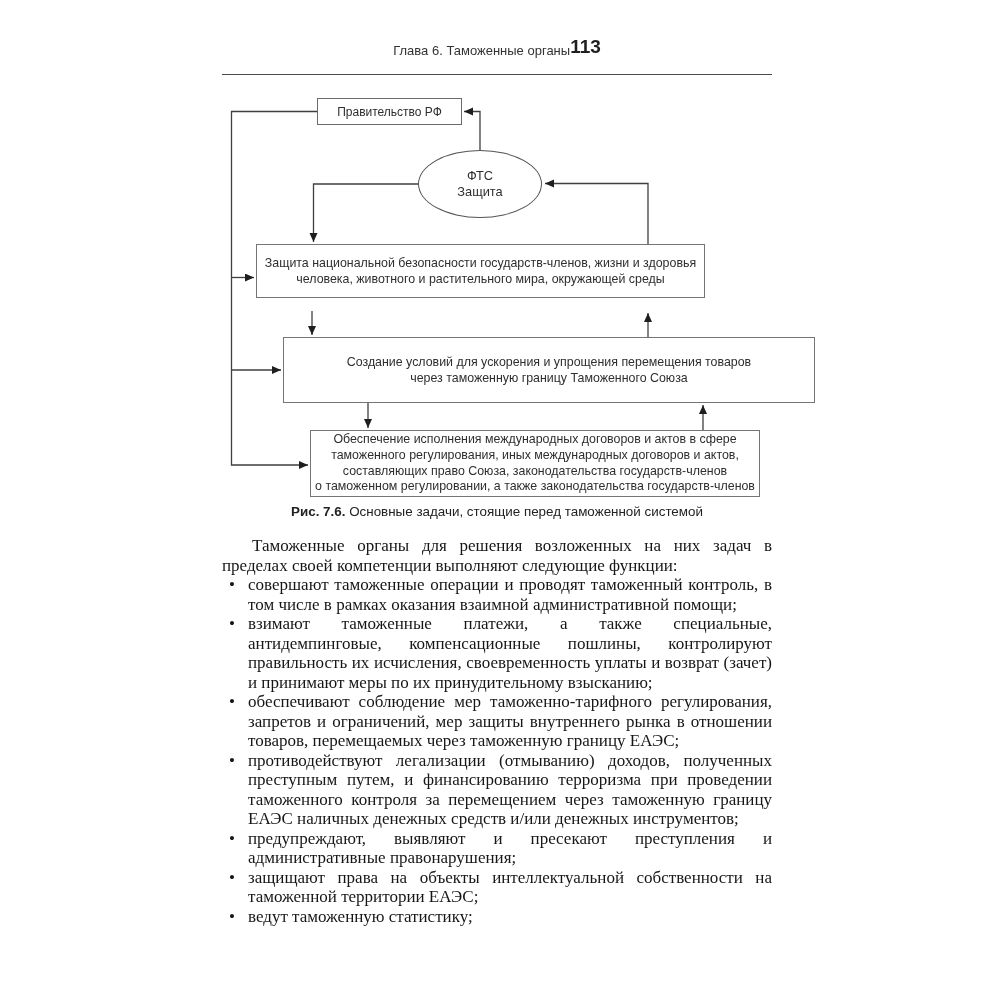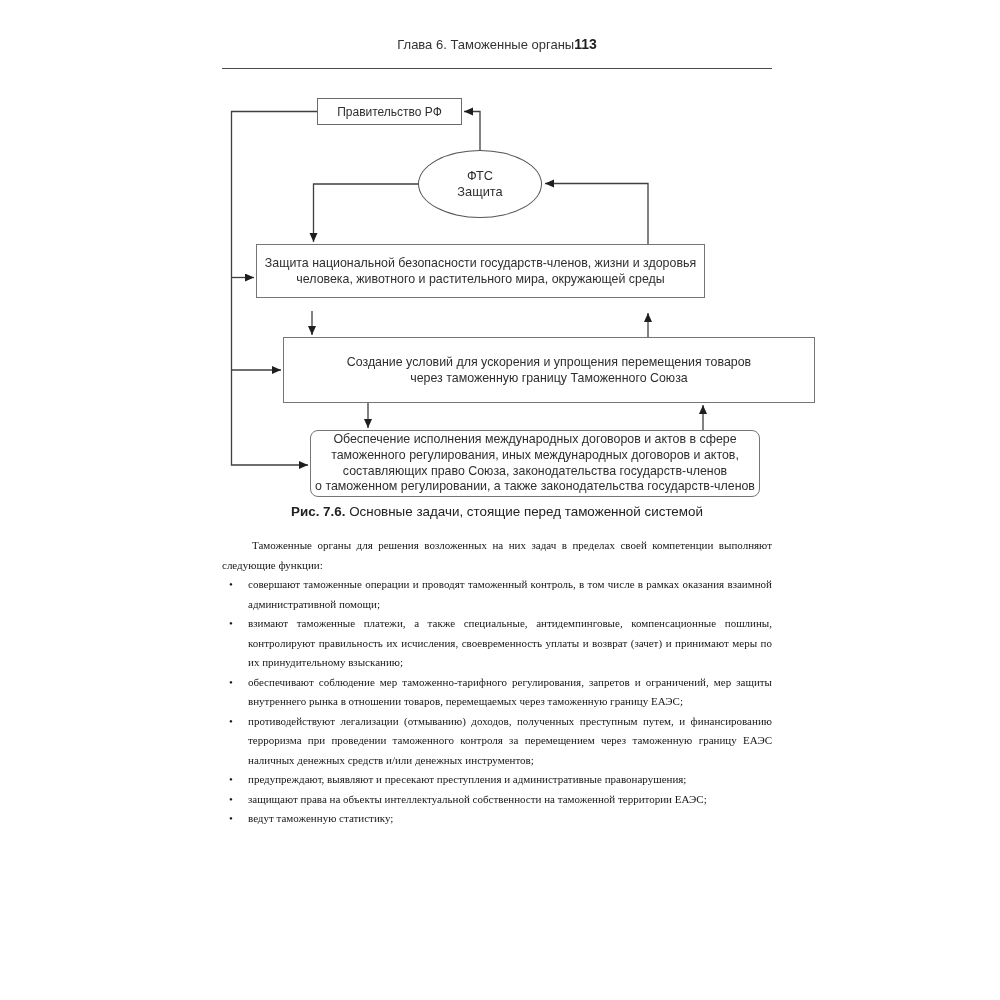--- a/index.html
+++ b/index.html
@@ -10,45 +10,45 @@
   
   .runhead{
     position:absolute;left:222px;top:36px;width:550px;
     border-bottom:1.6px solid #4a4a4a;padding-bottom:16px;
     display:flex;align-items:flex-end;justify-content:center;
   }
   .runhead .chapter{
     font-family:"Liberation Sans", sans-serif;font-size:13px;color:#333333;
   }
   .runhead .pageno{
-    font-family:"Liberation Sans", sans-serif;font-size:14px;font-weight:bold;color:#1f1f1f;
+    font-family:"Liberation Sans", sans-serif;font-size:19px;font-weight:bold;color:#1f1f1f;
   }
   
   .figure{position:absolute;left:222px;top:90px;width:550px;height:445px;}
   .figure svg{position:absolute;left:0;top:0;}
   .node{
     position:absolute;box-sizing:border-box;border:1.2px solid #757575;background:#ffffff;
     display:flex;align-items:center;justify-content:center;text-align:center;
     font-family:"Liberation Sans", sans-serif;color:#2e2e2e;
     white-space:pre-line;
   }
   .node.gov{left:95px;top:8px;width:145px;height:27px;font-size:12px;border-color:#6a6a6a;}
   .node.fts{left:196px;top:60px;width:124px;height:68px;border-radius:50%;font-size:12.8px;line-height:16px;border-color:#555555;}
   .node.t1{left:34px;top:154px;width:449px;height:54px;font-size:12.4px;line-height:16.5px;padding:2px 6px;}
   .node.t2{left:61px;top:247px;width:532px;height:66px;font-size:12.4px;line-height:16.5px;padding:2px 6px;}
-  .node.t3{left:88px;top:340px;width:450px;height:67px;font-size:12.4px;line-height:15.6px;padding:2px 4px;border-radius:8px;}
+  .node.t3{left:88px;top:340px;width:450px;height:67px;font-size:12.4px;line-height:15.6px;padding:2px 4px;}
   .figcaption{
     position:absolute;left:0;top:414px;width:550px;text-align:center;
     font-family:"Liberation Sans", sans-serif;font-size:13.4px;color:#222222;
   }
   .figcaption b{font-weight:bold;}
   
   .bodytext{
     position:absolute;left:222px;top:536px;width:550px;
-    font-size:11px;line-height:19.5px;color:#161616;
+    font-size:17px;line-height:19.5px;color:#161616;
   }
   .intro{margin:0;text-align:justify;text-indent:30px;}
   ul.funcs{list-style:none;margin:0;padding:0;}
   ul.funcs li{position:relative;padding-left:26px;text-align:justify;}
   ul.funcs .blt{position:absolute;left:7px;top:0;}
 </style>
 </head>
 <body>
 
 <div class="runhead">

